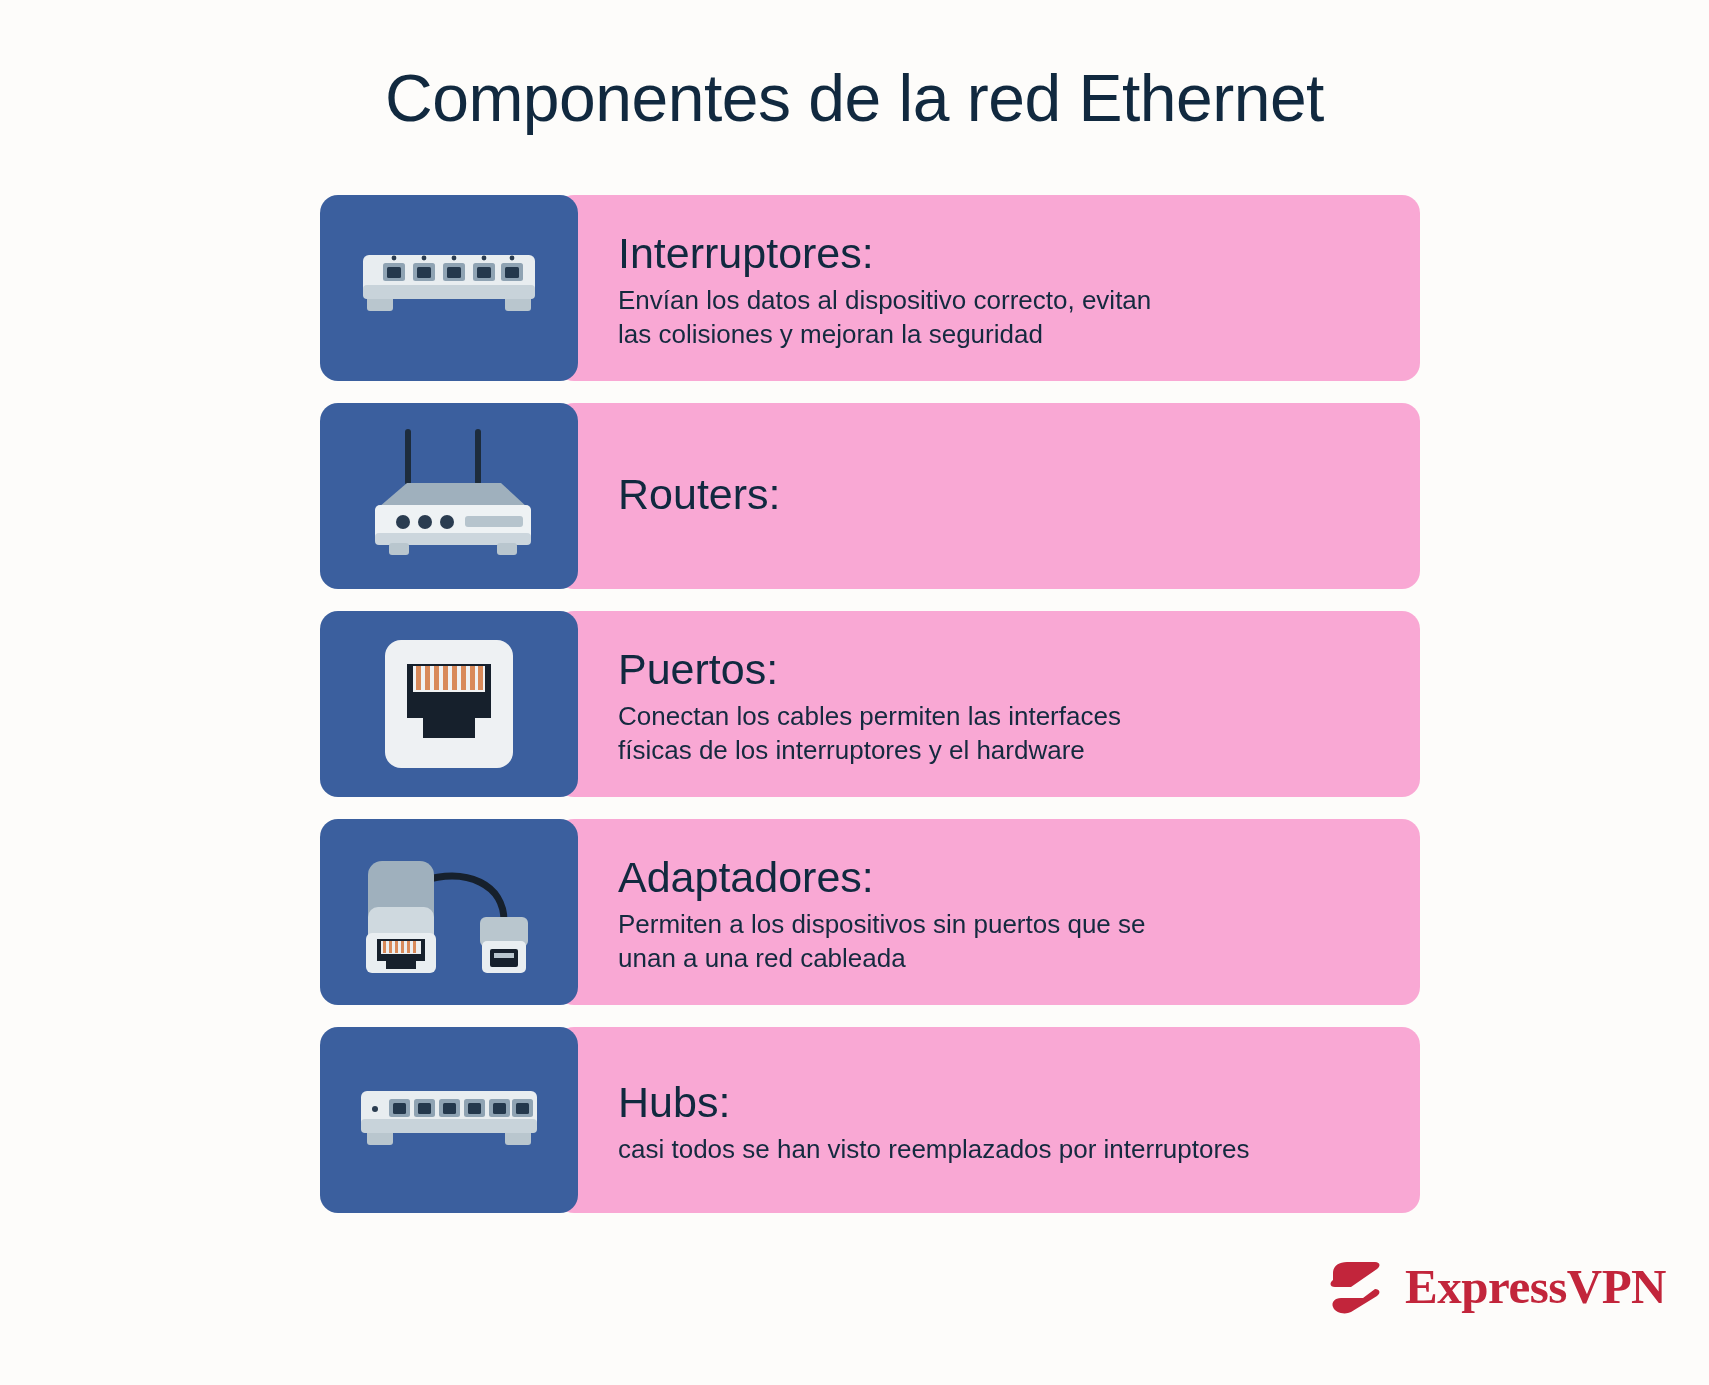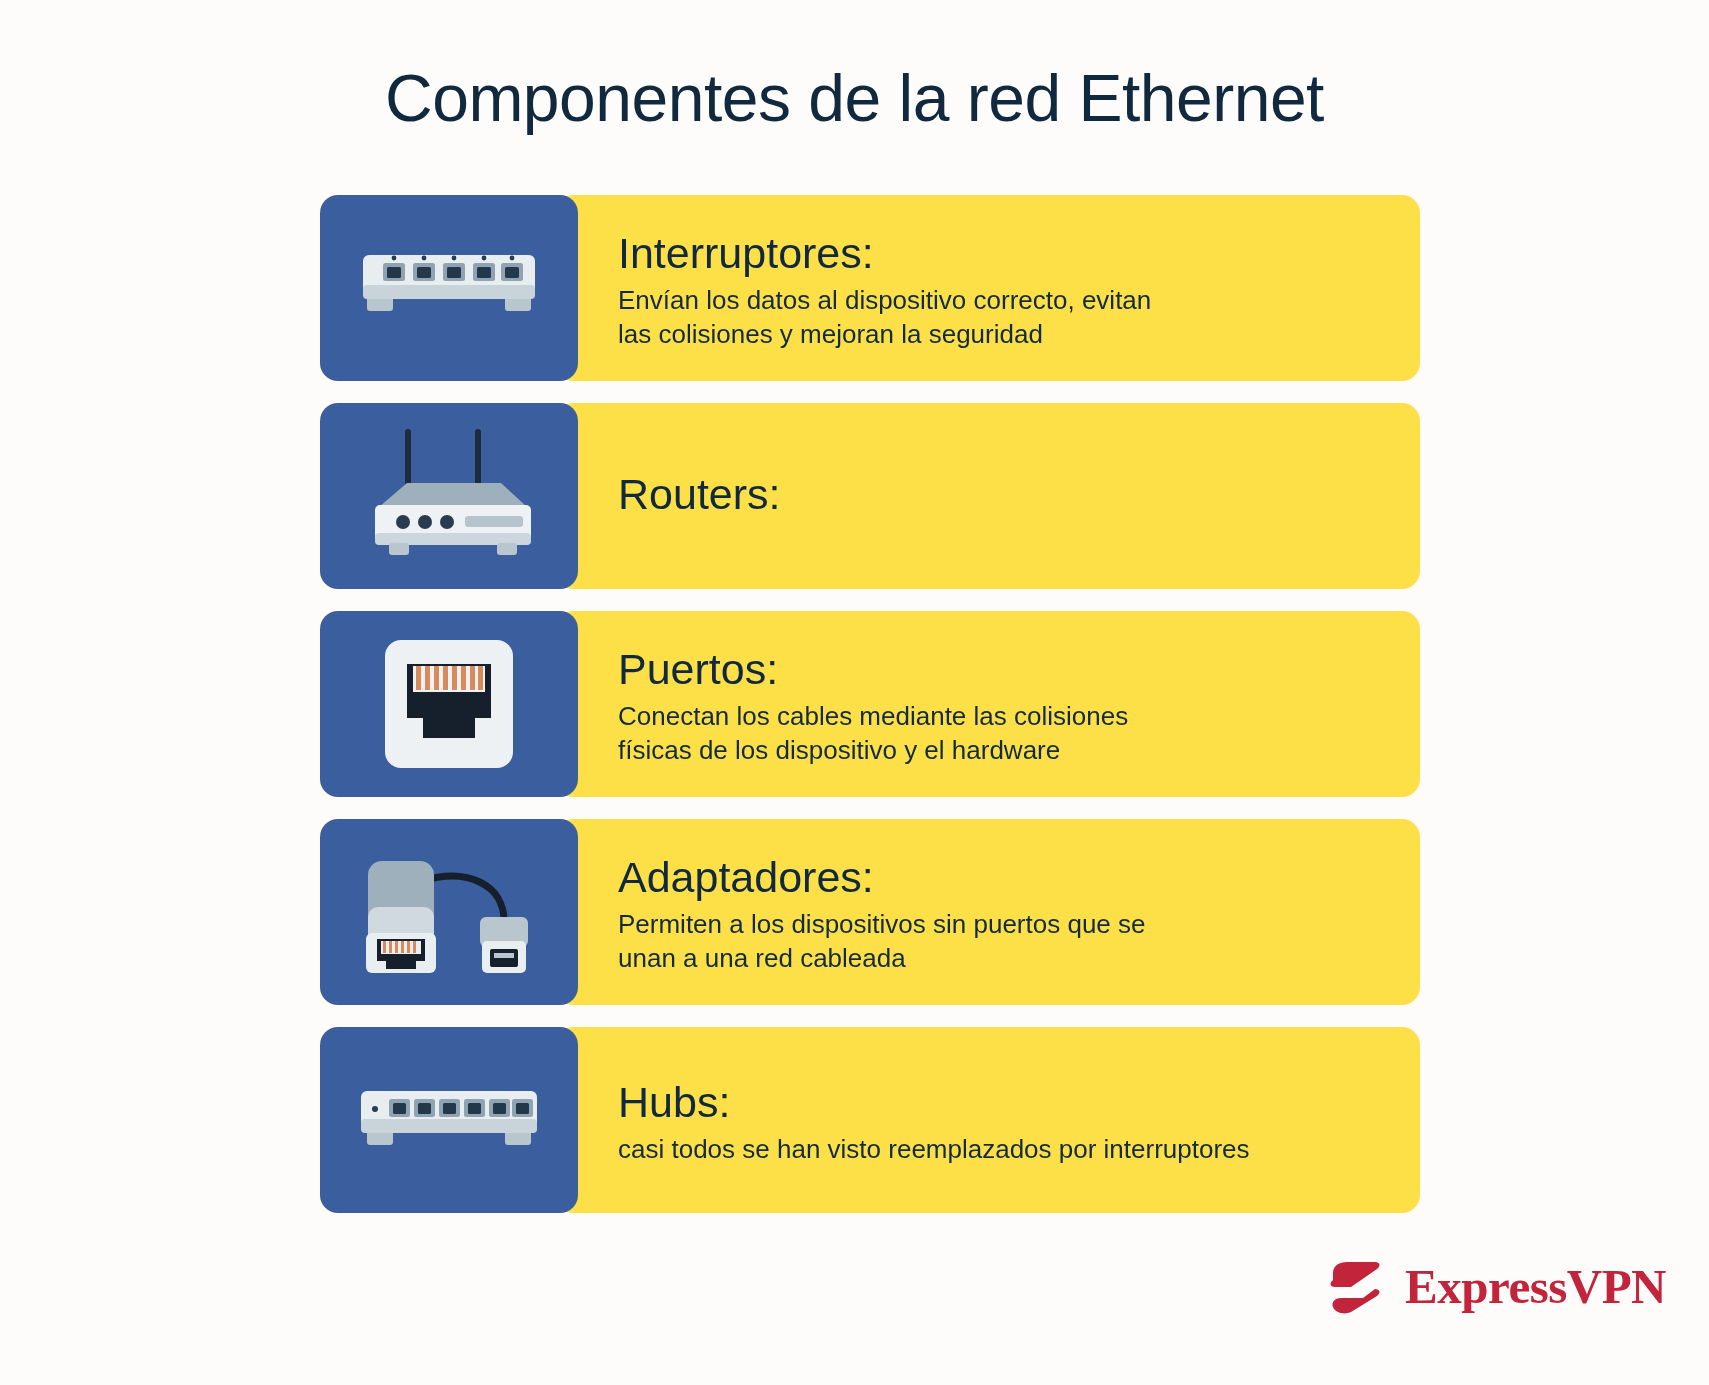--- a/index.html
+++ b/index.html
@@ -34,21 +34,21 @@
     background:#3b5f9e;
     border-radius:18px;
     position:relative;
     z-index:2;
     display:flex;
     align-items:center;
     justify-content:center;
   }
   .card{
     flex:1;
-    background:#fde047;
+    background:#f9a8d4;
     border-radius:18px;
     margin-left:-22px;
     padding:28px 40px 24px 62px;
     box-sizing:border-box;
     display:flex;
     flex-direction:column;
     justify-content:center;
   }
   .card-title{
     font-size:43px;
@@ -172,22 +172,22 @@
               <rect x="82" y="32" width="5" height="24"></rect>
               <rect x="91" y="32" width="5" height="24"></rect>
               <rect x="99" y="32" width="5" height="24"></rect>
             </g>
           </svg>
         </span>
       </div>
       <div class="card">
         <div class="card-title">Puertos:</div>
         <div class="card-body">
-          <span class="ln">Conectan los cables mediante las colisiones</span>
-          <span class="ln">físicas de los dispositivo y el hardware</span>
+          <span class="ln">Conectan los cables permiten las interfaces</span>
+          <span class="ln">físicas de los interruptores y el hardware</span>
         </div>
       </div>
     </div>
 
     <div class="row">
       <div class="icon-tile">
         <span>
           <svg width="210" height="150" viewBox="0 0 210 150">
             <path d="M78 44 C124 30 160 48 160 84" stroke="#16202c" stroke-width="7" fill="none" stroke-linecap="round"></path>
             <rect x="24" y="24" width="66" height="84" rx="14" fill="#9fb0bd"></rect>

